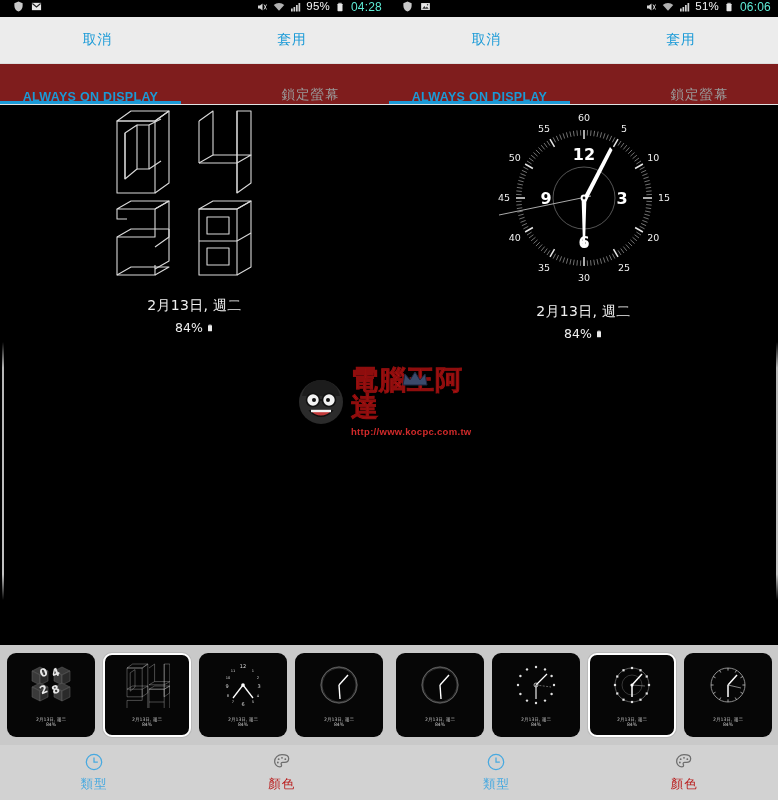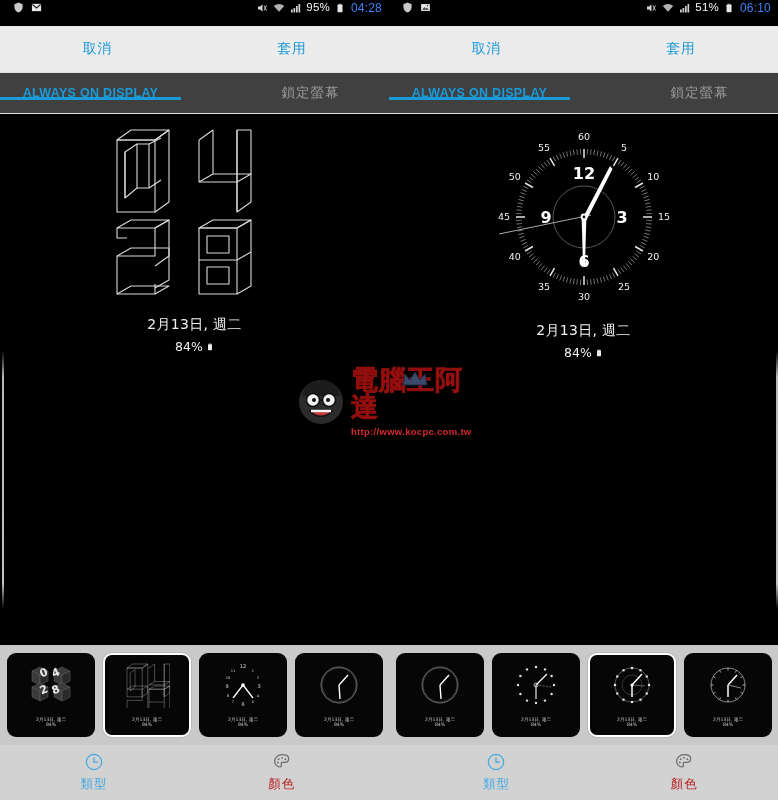--- a/index.html
+++ b/index.html
@@ -9,46 +9,46 @@
     font-family:"Liberation Sans","DejaVu Sans",sans-serif;
   }
   .screen{ position:relative; width:778px; height:800px; background:#000; }
 
   
   .panels{ position:absolute; left:0; top:0; width:778px; height:645px; display:flex; }
   .panel{ position:relative; width:389px; height:645px; background:#000; overflow:hidden; }
 
   
   .statusbar{
-    position:relative; height:26px; background:#000;
-    display:flex; align-items:flex-end; padding:0 7px 12px 12px;
+    position:relative; height:17px; background:#000;
+    display:flex; align-items:flex-start; padding:0 7px 12px 12px;
     color:#f2f2f2; font-size:12px; line-height:1;
   }
   .sb-left{ display:flex; align-items:center; gap:5px; }
   .sb-right{ margin-left:auto; display:flex; align-items:center; gap:4px; font-size:11.5px; letter-spacing:.2px;}
   .sb-icon{ display:inline-flex; width:13px; height:13px; align-items:center; justify-content:center; color:#cfcfcf; }
   .sb-icon svg{ display:block; }
   .sb-pct{ color:#f5f5f5; font-size:11.5px; }
-  .sb-time{ color:#3b82f6; font-size:12px; }
+  .sb-time{ color:#5eead4; font-size:12px; }
 
   
   .actionbar{
     height:47px; background:#ececec;
     display:flex; align-items:center;
     border-bottom:1px solid #dedede;
   }
   .action-btn{
     flex:1; text-align:center; color:#1a9ad7;
     font-size:14px; letter-spacing:.5px; cursor:pointer;
     font-family:"DejaVu Sans","Liberation Sans",sans-serif;
   }
 
   
   .tabbar{
-    height:41px; background:#404040; display:flex; align-items:center;
+    height:41px; background:#7f1d1d; display:flex; align-items:flex-end;
     position:relative; border-bottom:1px solid #e2e2e2;gap:27px;
   }
   .tab{
     flex:1; display:flex; align-items:center; justify-content:center;
     font-size:12.5px; font-weight:bold; color:#9a9a9a; cursor:pointer;
     letter-spacing:.3px; position:relative;
   }
   .tab.active{ color:#1a9ad7; }
   .tab.active::after{
     content:""; position:absolute; left:0; right:0; bottom:0;
@@ -65,21 +65,21 @@
     position:absolute; top:237px; width:2px; height:258px;
     background:linear-gradient(to bottom, rgba(255,255,255,0) 0%, rgba(215,215,215,.85) 10%, rgba(215,215,215,.9) 90%, rgba(255,255,255,0) 100%);
   }
   .edge-left{ left:2px; }
   .edge-right{ right:0px; }
 
   .clock-wrap{
     position:absolute; left:0; right:0; top:0; height:100%;
     display:flex; flex-direction:column; align-items:center; justify-content:flex-start;
   }
-  .clock-stage{ margin-top:10px; }
+  .clock-stage{ }
 
   .meta{
     margin-top:8px; text-align:center; color:#f0f0f0;
     font-family:"DejaVu Sans","Liberation Sans",sans-serif;
   }
   .meta .date{ font-size:14px; letter-spacing:.3px; }
   .meta .batt{ font-size:12.5px; margin-top:5px; display:flex; align-items:center; justify-content:center; gap:3px; }
 
   
   .strip-row{
@@ -308,21 +308,21 @@
                 <rect x="17" y="4" width="3.4" height="17" fill="#d0d0d0"></rect>
               </svg>
           </span>
           <span class="sb-pct">51%</span>
           <span class="sb-icon">
             <svg viewBox="0 0 24 24" width="10" height="10">
                 <rect x="8" y="2" width="8" height="2" fill="#e6e6e6"></rect>
                 <rect x="6" y="4" width="12" height="18" rx="1.5" fill="#e6e6e6"></rect>
               </svg>
           </span>
-          <span class="sb-time">06:10</span>
+          <span class="sb-time">06:06</span>
         </div>
       </div>
 
       <div class="actionbar">
         <div class="action-btn">取消</div>
         <div class="action-btn">套用</div>
       </div>
 
       <div class="tabbar">
         <div class="tab active">ALWAYS ON DISPLAY</div>

